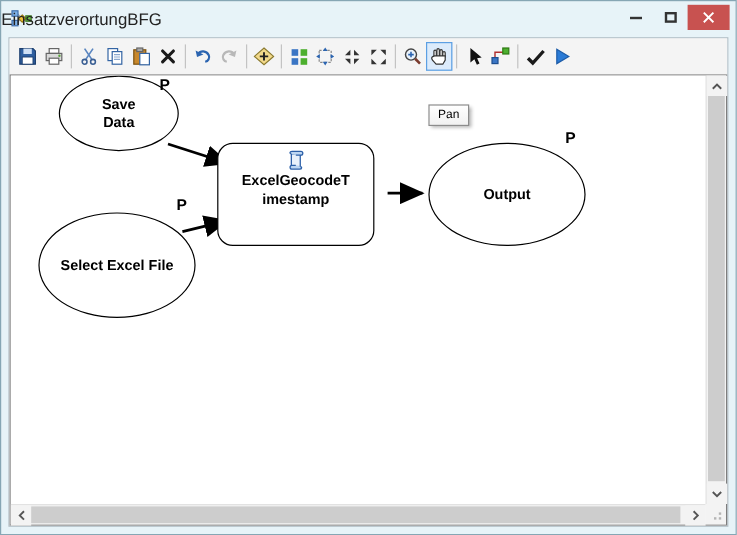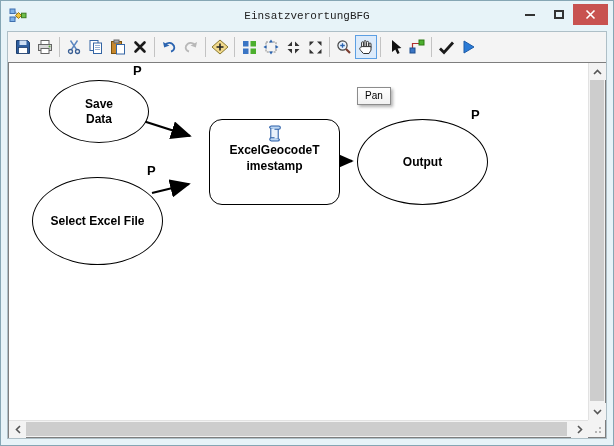--- a/index.html
+++ b/index.html
@@ -6,21 +6,21 @@
   html,body { background:#9aa7ad; }
   .window{
     width:614px; height:446px; position:relative;
     background:#e7f3f8; border:1px solid #86a6b4;
     font-family:"Liberation Sans", sans-serif; color:#111;
     overflow:hidden;
   }
   
   .titlebar{ height:30px; position:relative; display:flex; align-items:center; }
   .app-icon{ position:absolute; left:8px; top:7px; }
-  .title{ position:absolute; left:0; right:0; text-align:center; font-size:11px; color:#222;font-family:Liberation Mono, monospace; }
+  .title{ position:absolute; left:0; right:0; font-size:14px; color:#222; }
   .caption-buttons{ position:absolute; right:5px; top:3px; display:flex; align-items:center; }
   .cap-btn{ width:29px; height:21px; display:flex; align-items:center; justify-content:center; border:none; background:transparent; cursor:default; }
   .cap-btn.close{ width:35px; background:#c85250; }
   .min-glyph{ width:10px; height:2px; background:#333; }
   .max-glyph{ width:10px; height:9px; border:2px solid #333; }
   
   .client{ position:absolute; left:6px; right:6px; top:30px; bottom:6px;
            background:#f4f4f4; border:1px solid #aebfc7; display:flex; flex-direction:column; }
   .menubar{ height:25px; display:flex; align-items:center; padding-left:12px; background:#f4f4f4; }
   .menu-item{ padding:3px 9px; font-size:12px; }
@@ -39,26 +39,26 @@
   .sb-btn{ position:absolute; width:17px; height:17px; display:flex; align-items:center; justify-content:center; background:#f3f3f3; }
   .vscroll .up{ top:0; left:0; } .vscroll .down{ bottom:0; left:0; }
   .hscroll .left{ left:0; top:0; } .hscroll .right{ right:0; top:0; }
   .v-thumb{ position:absolute; left:1px; right:1px; top:17px; bottom:19px; background:#cdcdcd; }
   .h-thumb{ position:absolute; top:1px; bottom:1px; left:17px; right:21px; background:#cdcdcd; }
   .grip{ background:#f3f3f3; position:relative; }
   
   .node{ position:absolute; display:flex; align-items:center; justify-content:center;
          text-align:center; font-weight:bold; font-size:12px; color:#000; background:#fff; }
   .ellipse{ border:1.4px solid #000; border-radius:50%; }
-  .n-save{ left:40px; top:17px; width:100px; height:63px;align-items:center; }
+  .n-save{ left:40px; top:0; width:100px; height:63px;align-items:center; }
   .n-save .lbl{ width:50px; line-height:1.2; }
   .n-select{ left:23px; top:114px; width:131px; height:88px; }
   .n-select .lbl{ width:95px; line-height:1.2; }
   .n-output{ left:348px; top:56px; width:131px; height:86px; }
-  .n-tool{ left:200px; top:56px; width:131px; height:86px; border:1.4px solid #000; border-radius:13px;
+  .n-tool{ left:172px; top:56px; width:131px; height:86px; border:1.4px solid #000; border-radius:13px;
            flex-direction:column; justify-content:flex-start; padding-top:5px; }
   .n-tool .lbl{ line-height:1.25; font-size:12px; margin-top:1px; }
   .p-flag{ position:absolute; font-weight:bold; font-size:13px; color:#000; }
   .p-save{ left:124px; top:0px; }
   .p-select{ left:138px; top:100px; }
   .p-output{ left:462px; top:44px; }
   .edges{ position:absolute; left:0; top:0; }
   
   .tooltip{ position:absolute; left:356px; top:86px; z-index:20;
             background:linear-gradient(#ffffff,#f1f1f1); border:1px solid #8c8c8c;

